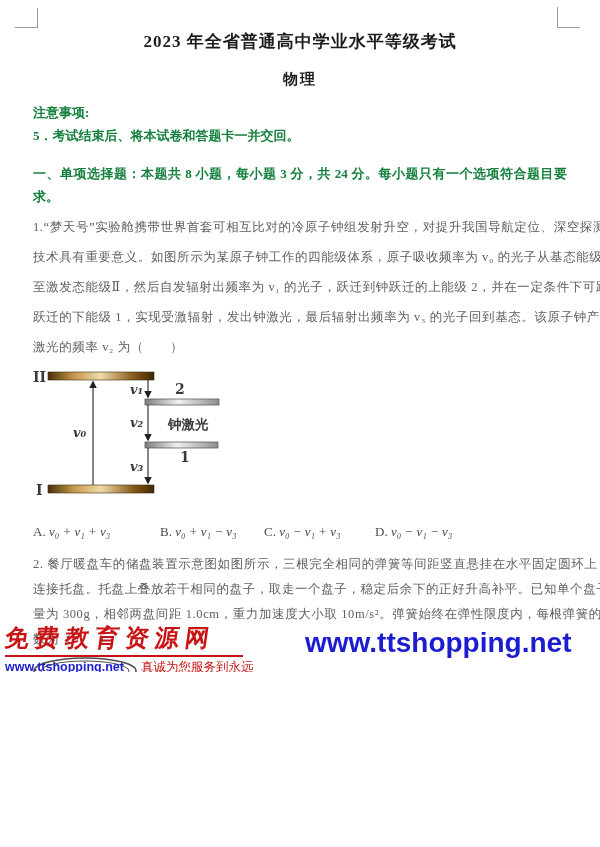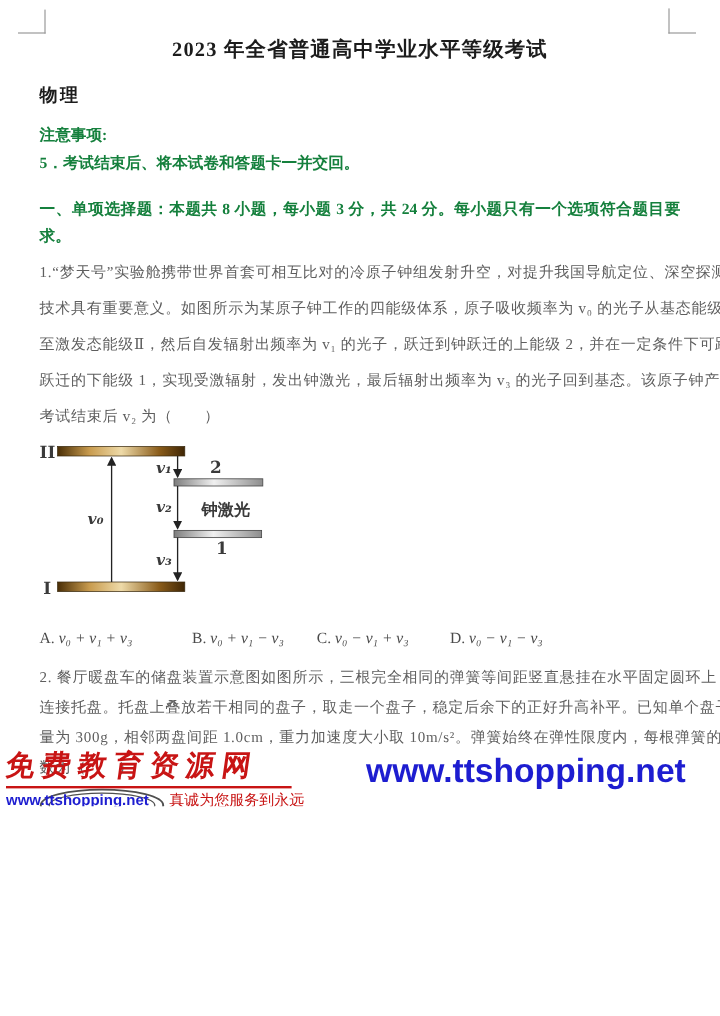--- a/index.html
+++ b/index.html
@@ -21,21 +21,21 @@
     position:absolute; left:557px; top:7px; width:23px; height:21px;
     border-left:1px solid #9a9a9a; border-bottom:1px solid #9a9a9a;
   }
   .content { position:absolute; left:33px; top:0; width:534px; }
   .title {
     margin-top:30px; text-align:center;
     font-size:17px; font-weight:bold; color:#1c1c1c;
     letter-spacing:1px;
   }
   .subject {
-    margin-top:17px; text-align:left;
+    margin-top:17px; text-align:center;
     font-size:15px; font-weight:bold; color:#1c1c1c;
     letter-spacing:2px;
   }
   .notices { margin-top:13px; }
   .notice-label, .notice-item, .section-heading {
     font-size:13px; font-weight:bold; color:#15803d;
     line-height:22.5px; text-align:justify;
   }
   .section-heading { margin-top:16px; }
   .qblock { color:#5e5e5e; }
@@ -101,21 +101,21 @@
       <div class="notice-label">注意事项:</div>
       <div class="notice-item">5．考试结束后、将本试卷和答题卡一并交回。</div>
       <div class="section-heading">一、单项选择题：本题共 8 小题，每小题 3 分，共 24 分。每小题只有一个选项符合题目要求。</div>
     </div>
 
     <div class="qblock q1">
       <div class="qline">1.“梦天号”实验舱携带世界首套可相互比对的冷原子钟组发射升空，对提升我国导航定位、深空探测等</div>
       <div class="qline">技术具有重要意义。如图所示为某原子钟工作的四能级体系，原子吸收频率为 v₀ 的光子从基态能级Ⅰ跃迁</div>
       <div class="qline">至激发态能级Ⅱ，然后自发辐射出频率为 v₁ 的光子，跃迁到钟跃迁的上能级 2，并在一定条件下可跃迁到钟</div>
       <div class="qline">跃迁的下能级 1，实现受激辐射，发出钟激光，最后辐射出频率为 v₃ 的光子回到基态。该原子钟产生的钟</div>
-      <div class="qline">考试结束后 v₂ 为（　　）</div>
+      <div class="qline">激光的频率 v₂ 为（　　）</div>
 
       <div class="diagram1-wrap">
         <svg width="210" height="143" viewBox="0 0 210 143">
           <defs>
             <linearGradient id="goldGrad" x1="0" y1="0" x2="1" y2="0">
               <stop offset="0" stop-color="#4a2e06"></stop>
               <stop offset="0.25" stop-color="#c89b4e"></stop>
               <stop offset="0.5" stop-color="#eedaa8"></stop>
               <stop offset="0.8" stop-color="#8a5c1a"></stop>
               <stop offset="1" stop-color="#3f2605"></stop>

